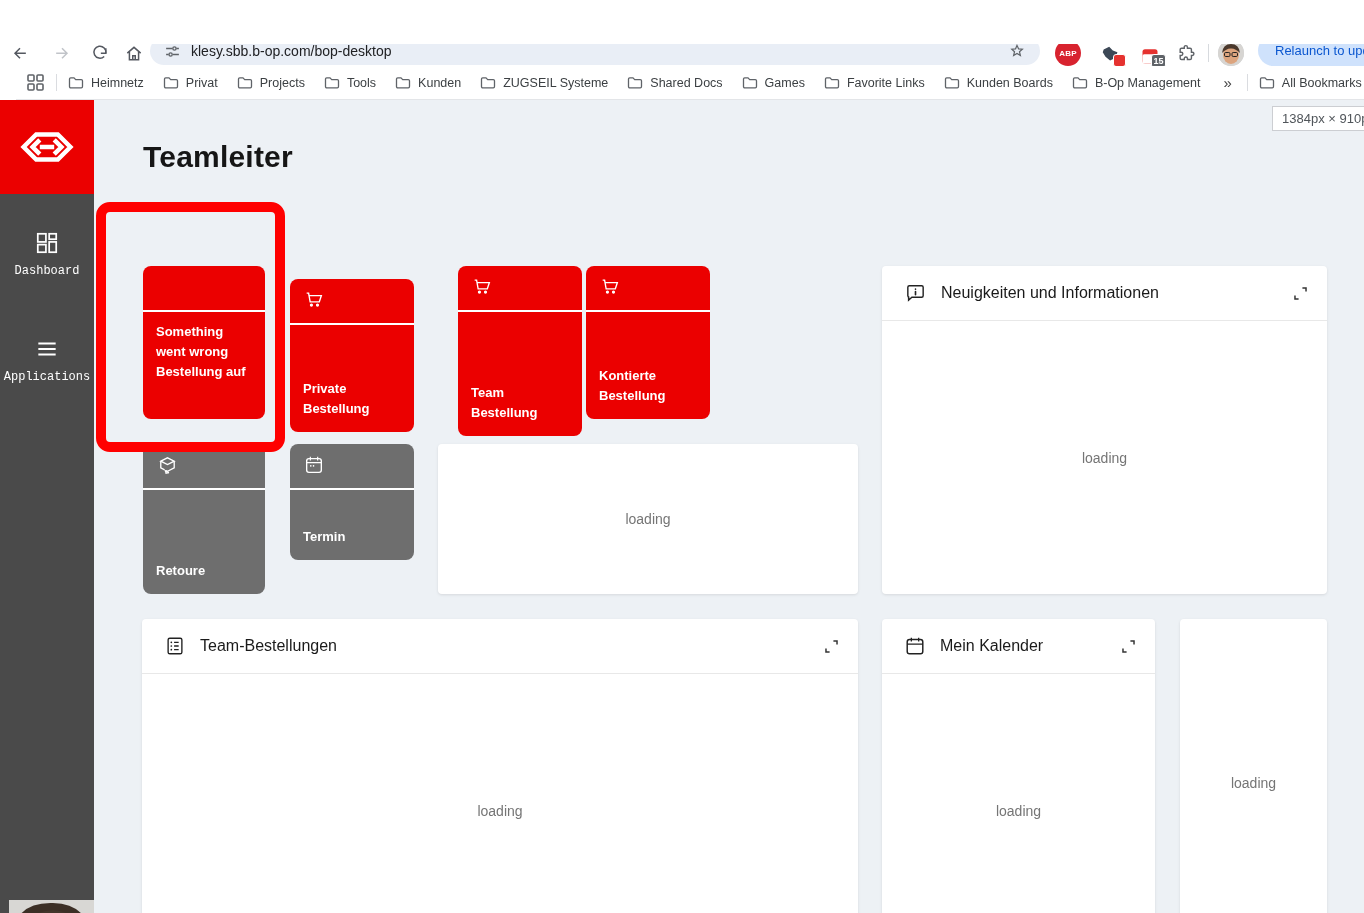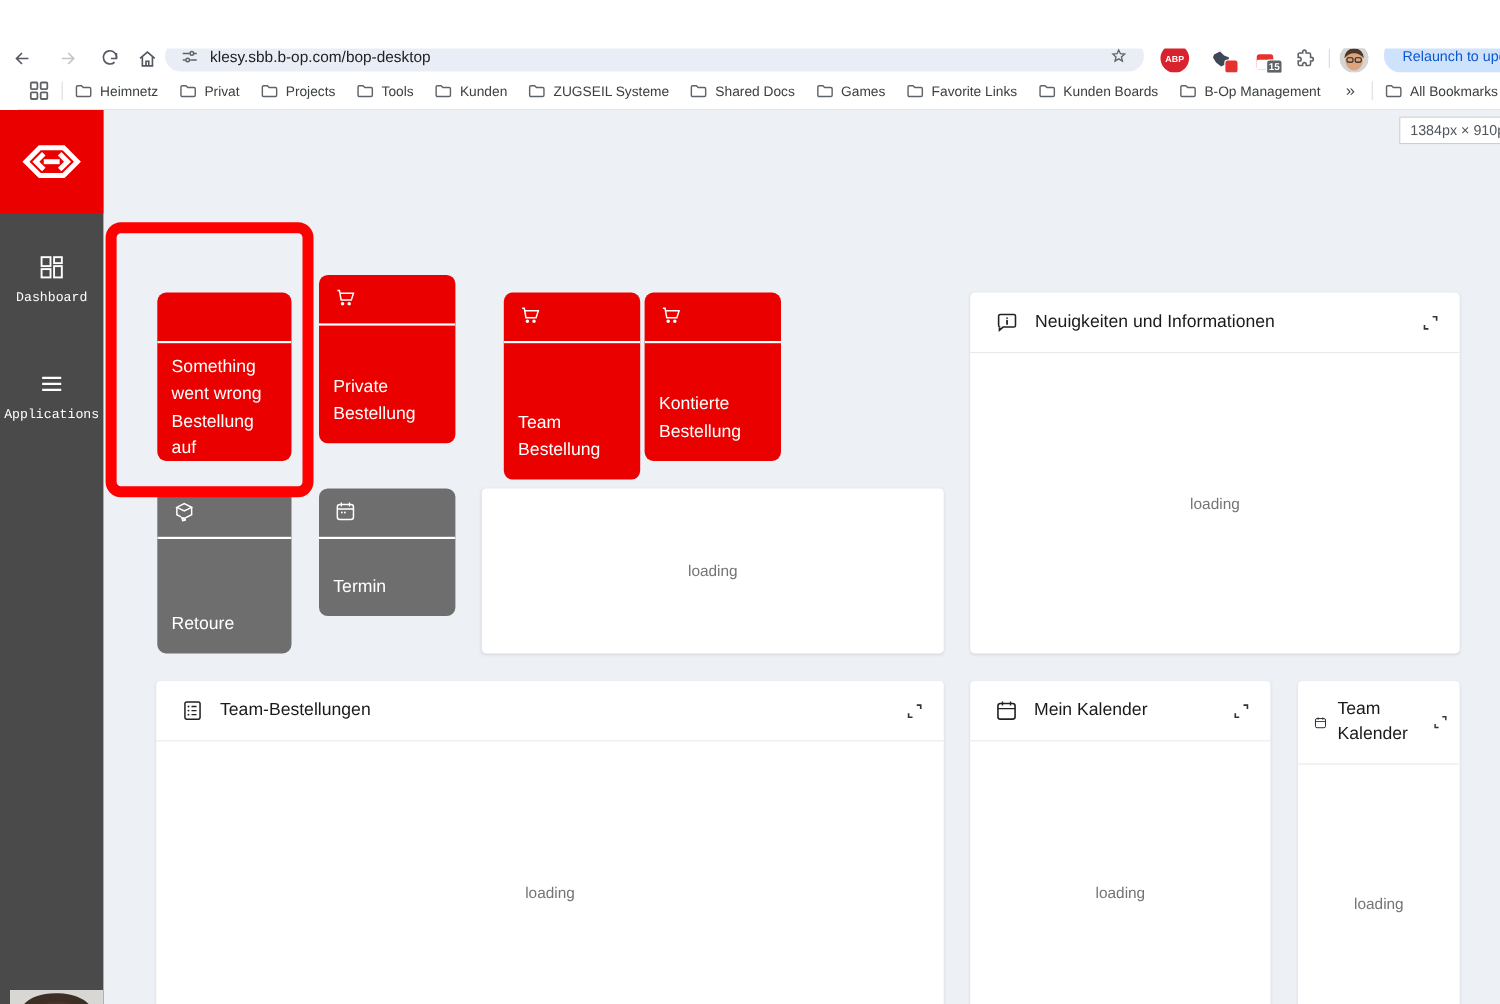--- a/index.html
+++ b/index.html
@@ -51,21 +51,21 @@
   .page-title { position:absolute; left:143px; top:40px; font-size:30px; font-weight:600; color:#161616; letter-spacing:.2px; }
 
   .annotation { position:absolute; left:96px; top:102px; width:189px; height:250px; border:10px solid #ff0000;
                 border-radius:14px; z-index:30; pointer-events:none; }
 
   .tile { position:absolute; border-radius:8px; display:flex; flex-direction:column; color:#fff; cursor:pointer; overflow:hidden; }
   .tile.red { background:#eb0000; }
   .tile.gray { background:#6e6e6e; }
   .tile-head { height:44px; padding:10px 0 0 13px; flex-shrink:0; }
   .tile-sep { height:2px; background:#fff; flex-shrink:0; }
-  .tile-body { flex:1; padding:10px 13px 13px; display:flex; align-items:flex-end; font-size:16px; line-height:1.55; }
+  .tile-body { flex:1; padding:10px 13px 13px; display:flex; align-items:flex-end; font-size:13px; line-height:1.55;font-weight:bold; }
   .tile-body.top { align-items:flex-start; }
 
   .card { position:absolute; background:#fff; border-radius:4px; box-shadow:0 1px 3px rgba(0,0,0,.10);
           display:flex; flex-direction:column; overflow:hidden; }
   .card-head { display:flex; align-items:center; gap:14px; padding:0 18px 0 22px; min-height:55px;
                border-bottom:1px solid #e8e8e8; font-size:16px; color:#1a1a1a; flex-shrink:0; }
   .card-head .ttl { line-height:1.4; }
   .card-head .expand { margin-left:auto; flex-shrink:0; cursor:pointer; }
   .card-body { flex:1; display:flex; align-items:center; justify-content:center; color:#757575; font-size:14px; }
   .panel { position:absolute; background:#fff; border-radius:4px; box-shadow:0 1px 3px rgba(0,0,0,.10);
@@ -274,30 +274,31 @@
             <rect x="46" y="37" width="20" height="14" rx="3.5"></rect>
             <path d="M40 43h6"></path>
               <path d="M20 42l-6-3M66 42l6-3"></path>
           </g>
         </svg>
       </div>
     </div>
 
     <div class="size-tooltip">1384px × 910px</div>
 
+    <h1 class="page-title">Teamleiter</h1>
 
     <div class="annotation"></div>
 
     <div class="tile red" style="left:143px; top:166px; width:122px; height:153px">
       <div class="tile-head"></div>
       <div class="tile-sep"></div>
       <div class="tile-body top">Something went wrong Bestellung auf</div>
     </div>
 
-    <div class="tile red" style="left:290px; top:150px; width:124px; height:153px">
+    <div class="tile red" style="left:290px; top:179px; width:124px; height:153px">
       <div class="tile-head">
         <svg width="22" height="22" viewBox="0 0 24 24" fill="none" stroke="#fff" stroke-width="1.5">
             <path d="M4 4.5h2.1l1.7 9.5h10l2.2-6.8H6.7"></path>
             <circle cx="9.2" cy="17.5" r="1" fill="#fff"></circle>
             <circle cx="15.8" cy="17.5" r="1" fill="#fff"></circle>
           </svg>
       </div>
       <div class="tile-sep"></div>
       <div class="tile-body">Private Bestellung</div>
     </div>
@@ -402,30 +403,19 @@
             <path d="M9.8 2.8h3.4v3.4"></path>
             <path d="M6.2 13.2H2.8V9.8"></path>
           </svg>
       </div>
       <div class="card-body">
         <span>loading</span>
       </div>
     </div>
 
     <div class="card" style="left:1180px; top:519px; width:147px; height:328px">
-      <div class="card-head narrow">
-        <svg width="18" height="18" viewBox="0 0 24 24" fill="none" stroke="#222" stroke-width="1.6">
-          <rect x="3.5" y="5" width="17" height="15.5" rx="2.5"></rect>
-            <path d="M8 3v4M16 3v4M3.5 10h17" stroke-width="1.4"></path>
-        </svg>
-        <span class="ttl">Team Kalender</span>
-        <svg class="expand" width="15" height="15" viewBox="0 0 16 16" fill="none" stroke="#333" stroke-width="1.4">
-            <path d="M9.8 2.8h3.4v3.4"></path>
-            <path d="M6.2 13.2H2.8V9.8"></path>
-          </svg>
-      </div>
       <div class="card-body">
         <span>loading</span>
       </div>
     </div>
 
   </div>
 </div>
 
 </body></html>

